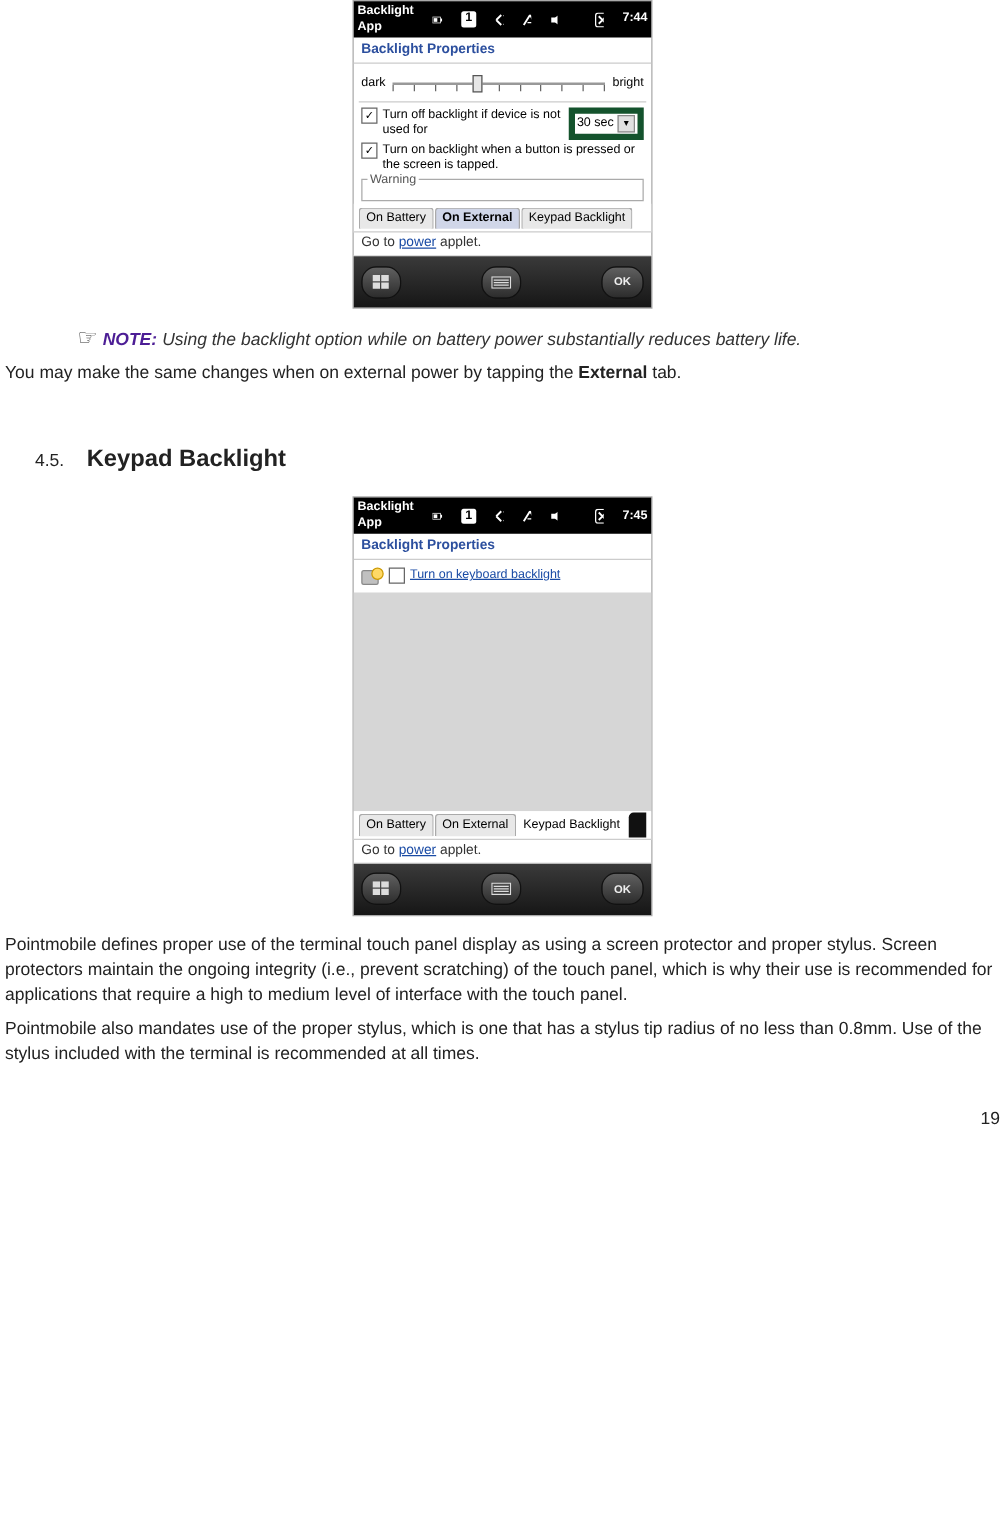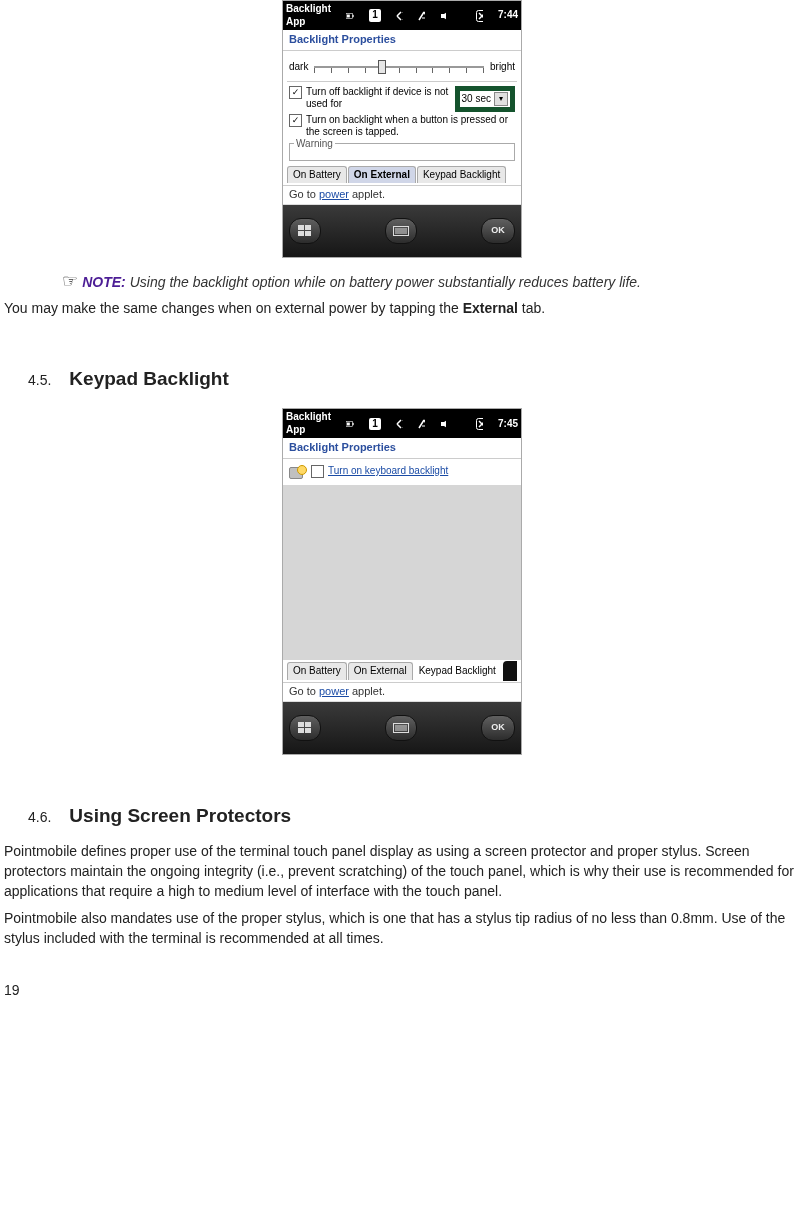--- a/index.html
+++ b/index.html
@@ -120,21 +120,21 @@
     border-top-left-radius: 4px;
   }
 
   .goto {
     padding: 2px 6px; font-size: 11px; color: #333;
     border-bottom: 1px solid #ddd;
   }
   .goto a { color: #1a4ba5; text-decoration: underline; }
 
   .sip-bar {
-    height: 52px; background: linear-gradient(#3a3a3a,#161616);
+    height: 41px; background: linear-gradient(#3a3a3a,#161616);
     display: flex; align-items: center; justify-content: space-between;
     padding: 0 6px;
   }
   .round-btn {
     width: 30px; height: 24px; border-radius: 12px;
     background: linear-gradient(#606060,#2c2c2c);
     border: 1px solid #111; display: flex; align-items: center; justify-content: center;
     color: #eee; font-size: 9px; font-weight: bold;
   }
   .round-btn.ok { width: 32px; }
@@ -148,21 +148,21 @@
     font-style: italic; color: #333; margin: 10px 0 6px 58px;
     display: flex; align-items: baseline; gap: 4px; flex-wrap: wrap;
     font-size: 14px;
   }
   .note-hand { font-style: normal; font-size: 18px; }
   .note-label { color: #4c1d95; font-weight: bold; font-style: italic; }
 
   p.body { margin: 6px 0 0 0; line-height: 1.45; }
   h2.sec { font-size: 19px; font-weight: bold; margin: 50px 0 14px 24px; }
   h2.sec .num { font-weight: normal; font-size: 14px; margin-right: 18px; }
-  .page-num { text-align: left; margin-top: 34px; font-size: 14px; }
+  .page-num { text-align: right; margin-top: 34px; font-size: 14px; }
 </style>
 </head>
 <body>
 
 <div class="page">
 
   <div class="device">
     <div class="statusbar">
       <span>Backlight App</span>
       <svg width="14" height="10" viewBox="0 0 14 10">
@@ -329,20 +329,17 @@
             <rect x="0.5" y="0.5" width="15" height="9" fill="none" stroke="#ddd"></rect>
             <line x1="2" y1="3" x2="14" y2="3" stroke="#ddd"></line>
             <line x1="2" y1="5" x2="14" y2="5" stroke="#ddd"></line>
             <line x1="2" y1="7" x2="14" y2="7" stroke="#ddd"></line>
           </svg>
       </div>
       <div class="round-btn ok">OK</div>
     </div>
   </div>
 
-  <h2 class="sec">
-    <span class="num">4.6.</span><span>Using Screen Protectors</span>
-  </h2>
   <p class="body">Pointmobile defines proper use of the terminal touch panel display as using a screen protector and proper stylus. Screen protectors maintain the ongoing integrity (i.e., prevent scratching) of the touch panel, which is why their use is recommended for applications that require a high to medium level of interface with the touch panel.</p>
   <p class="body">Pointmobile also mandates use of the proper stylus, which is one that has a stylus tip radius of no less than 0.8mm. Use of the stylus included with the terminal is recommended at all times.</p>
 
   <div class="page-num">19</div>
 </div>
 
 </body></html>

